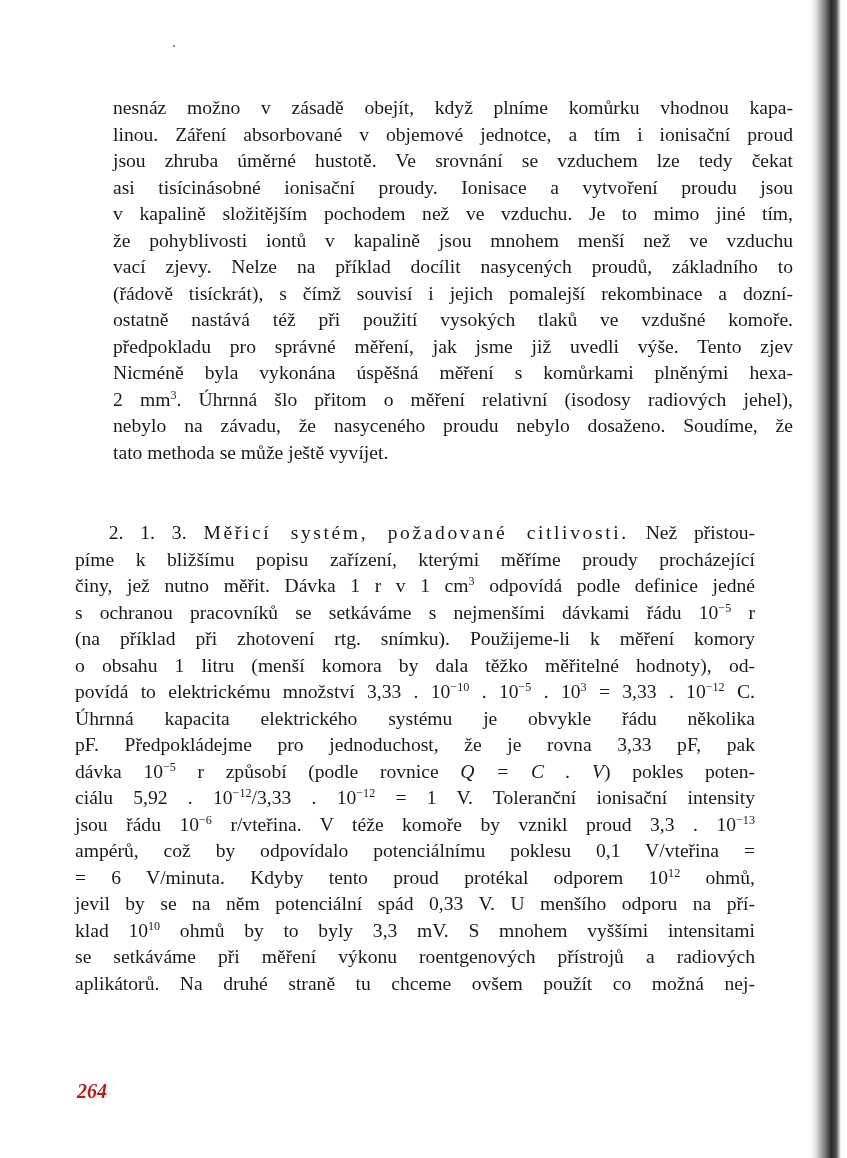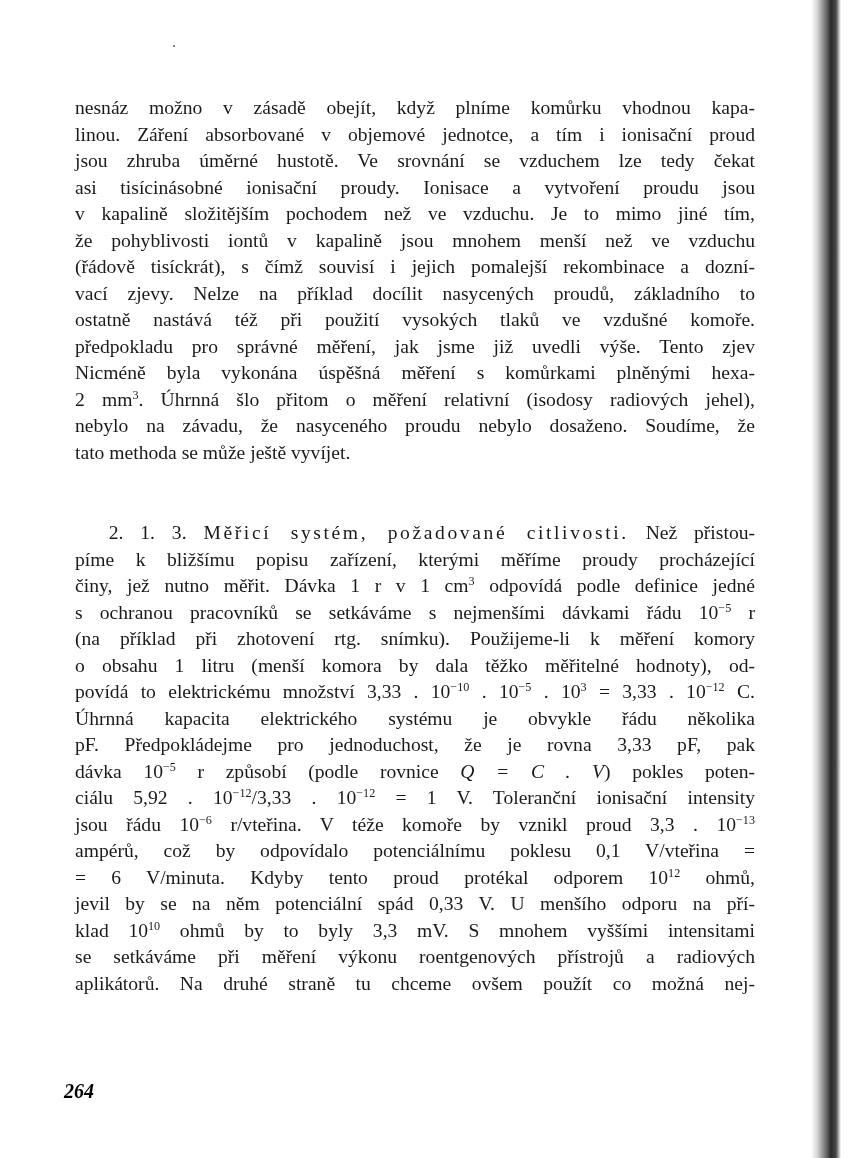--- a/index.html
+++ b/index.html
@@ -15,46 +15,46 @@
     background: linear-gradient(to right, #ffffff 0px, #d8d8d8 6px, #7a7a7a 14px, #2a2a2a 20px, #4a4a4a 25px, #ffffff 30px, #ffffff 36px);
   }
   .speck { position: absolute; left: 173px; top: 45px; width: 2px; height: 2px; background: #888; }
   .text-block {
     position: absolute; left: 75px; width: 680px;
     font-family: "Liberation Serif", "DejaVu Serif", serif;
     font-size: 19.6px; line-height: 26.5px; text-align: justify;
   }
   .line { display: block; white-space: nowrap; text-align-last: justify; text-align: justify; }
   .line.last { text-align-last: left; }
-  .para1 { top: 95px; }
+  .para1 { top: 95px; margin-left: 38px; }
   .para2 { top: 520px; }
   .heading-run { letter-spacing: 2.6px; }
   sup { font-size: 0.62em; line-height: 0; vertical-align: 0.55em; }
   i.math { font-style: italic; margin-top: 38px; }
   .page-number {
-    position: absolute; left: 64px; top: 1080px;
+    position: absolute; left: 77px; top: 1080px;
     font-family: "Liberation Serif", "DejaVu Serif", serif;
-    font-style: italic; font-weight: bold; font-size: 20px; color: #000000;
+    font-style: italic; font-weight: bold; font-size: 20px; color: #b91c1c;
   }
 </style>
 </head>
 <body>
 
 <div class="page">
   <div class="speck"></div>
 
   <div class="text-block para1">
     <span class="line">nesnáz možno v zásadě obejít, když plníme komůrku vhodnou kapa-</span>
     <span class="line">linou. Záření absorbované v objemové jednotce, a tím i ionisační proud</span>
     <span class="line">jsou zhruba úměrné hustotě. Ve srovnání se vzduchem lze tedy čekat</span>
     <span class="line">asi tisícinásobné ionisační proudy. Ionisace a vytvoření proudu jsou</span>
     <span class="line">v kapalině složitějším pochodem než ve vzduchu. Je to mimo jiné tím,</span>
     <span class="line">že pohyblivosti iontů v kapalině jsou mnohem menší než ve vzduchu</span>
+    <span class="line">vací zjevy. Nelze na příklad docílit nasycených proudů, základního to</span>
     <span class="line">(řádově tisíckrát), s čímž souvisí i jejich pomalejší rekombinace a dozní-</span>
-    <span class="line">vací zjevy. Nelze na příklad docílit nasycených proudů, základního to</span>
     <span class="line">ostatně nastává též při použití vysokých tlaků ve vzdušné komoře.</span>
     <span class="line">předpokladu pro správné měření, jak jsme již uvedli výše. Tento zjev</span>
     <span class="line">Nicméně byla vykonána úspěšná měření s komůrkami plněnými hexa-</span>
     <span class="line"><span>2 mm</span><sup>3</sup><span>. Úhrnná šlo přitom o měření relativní (isodosy radiových jehel),</span></span>
     <span class="line">nebylo na závadu, že nasyceného proudu nebylo dosaženo. Soudíme, že</span>
     <span class="line last">tato methoda se může ještě vyvíjet.</span>
   </div>
 
   <div class="text-block para2">
     <span class="line">&nbsp;&nbsp;<span>2. 1. 3.</span> <span class="heading-run">Měřicí systém, požadované citlivosti.</span><span> Než přistou-</span></span>

